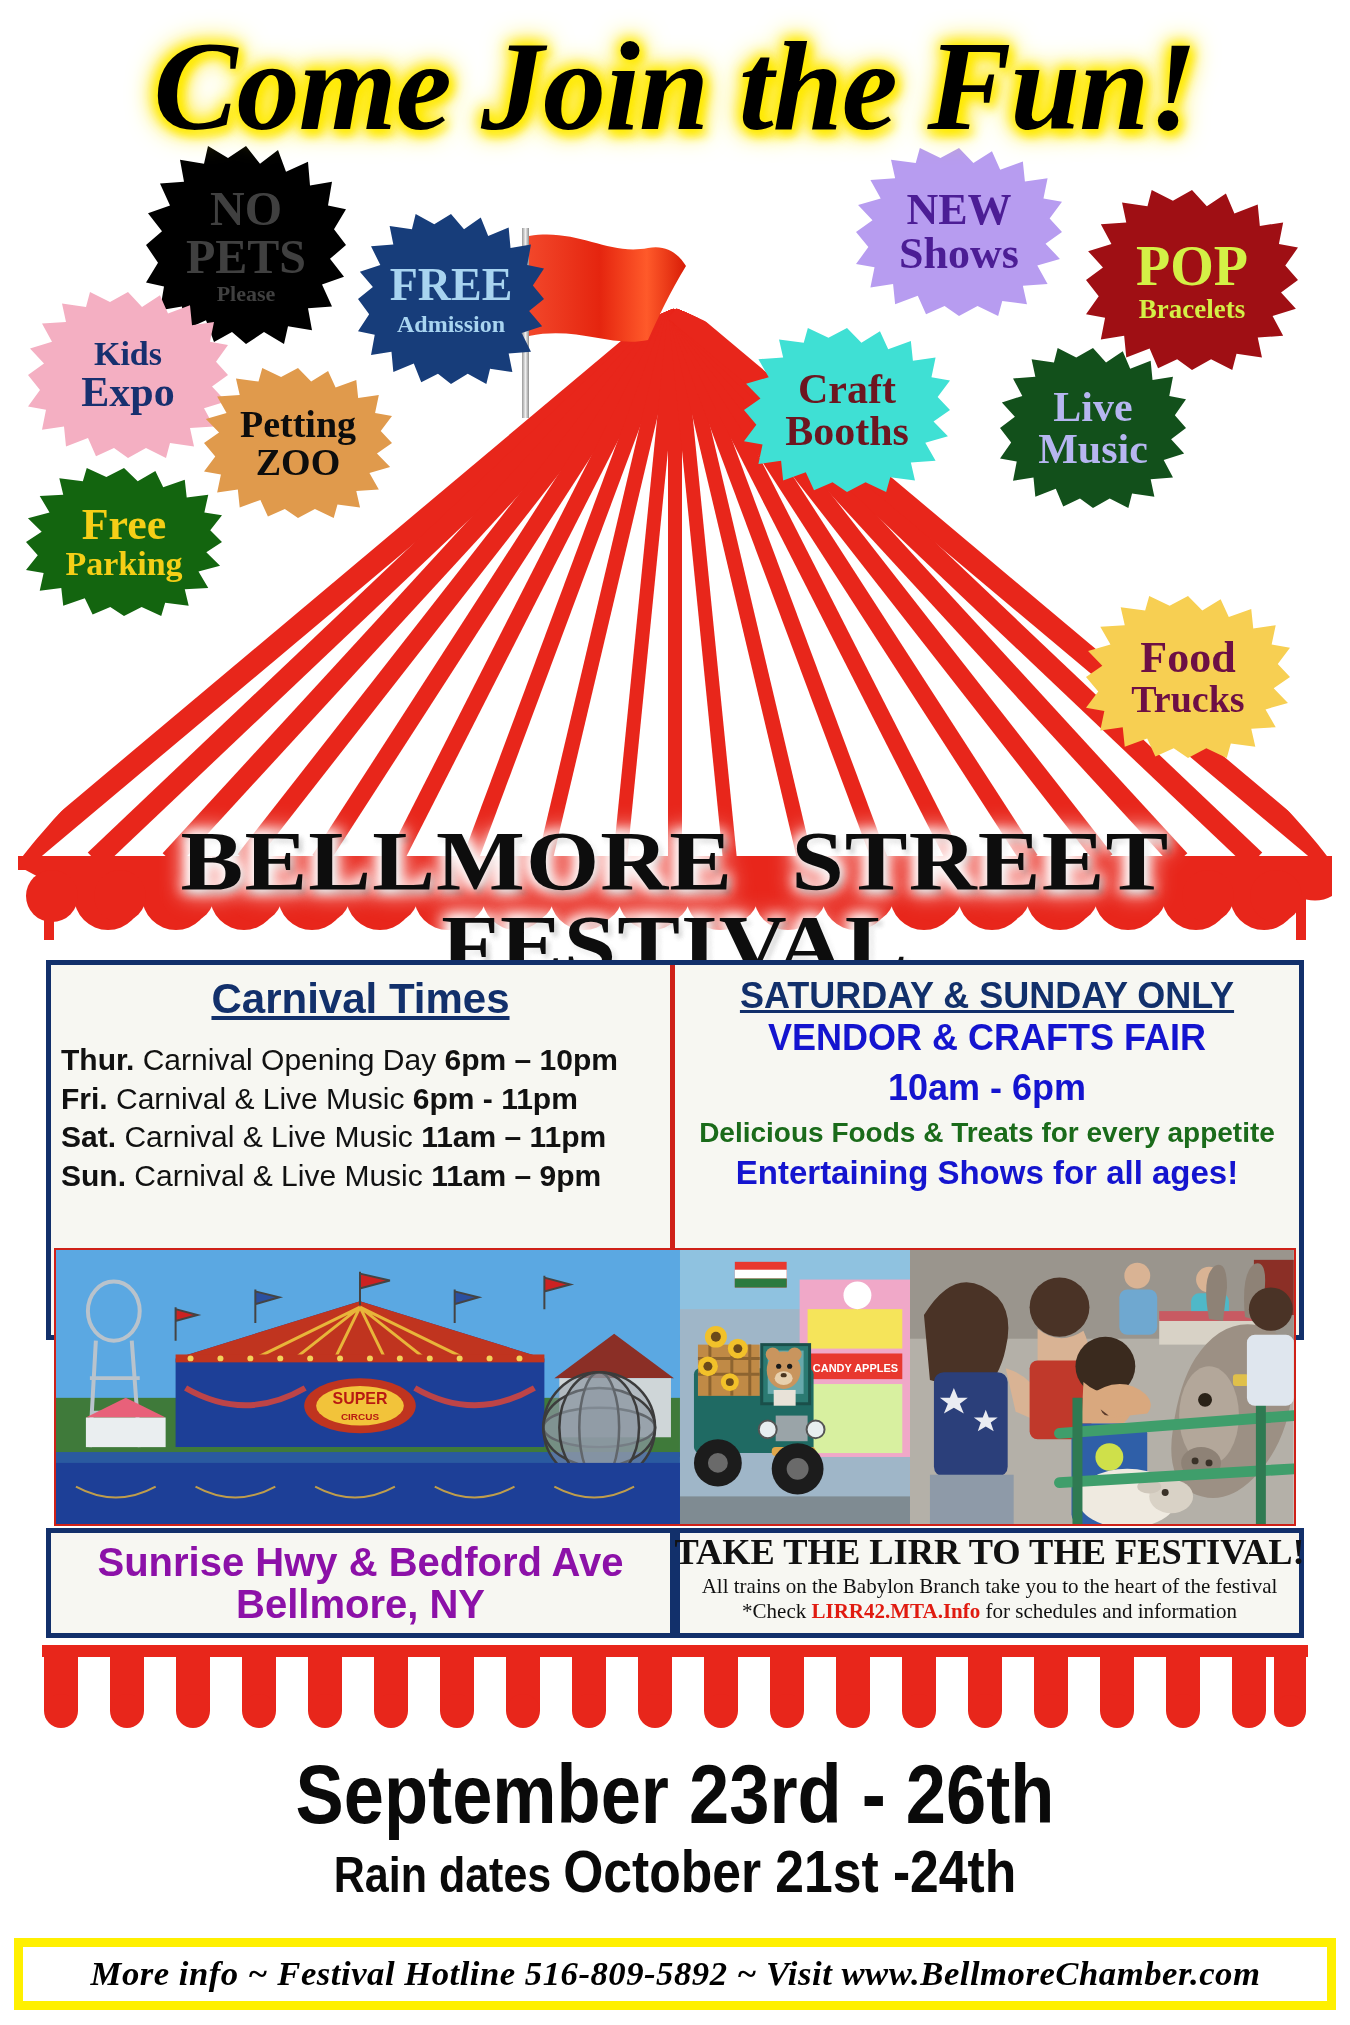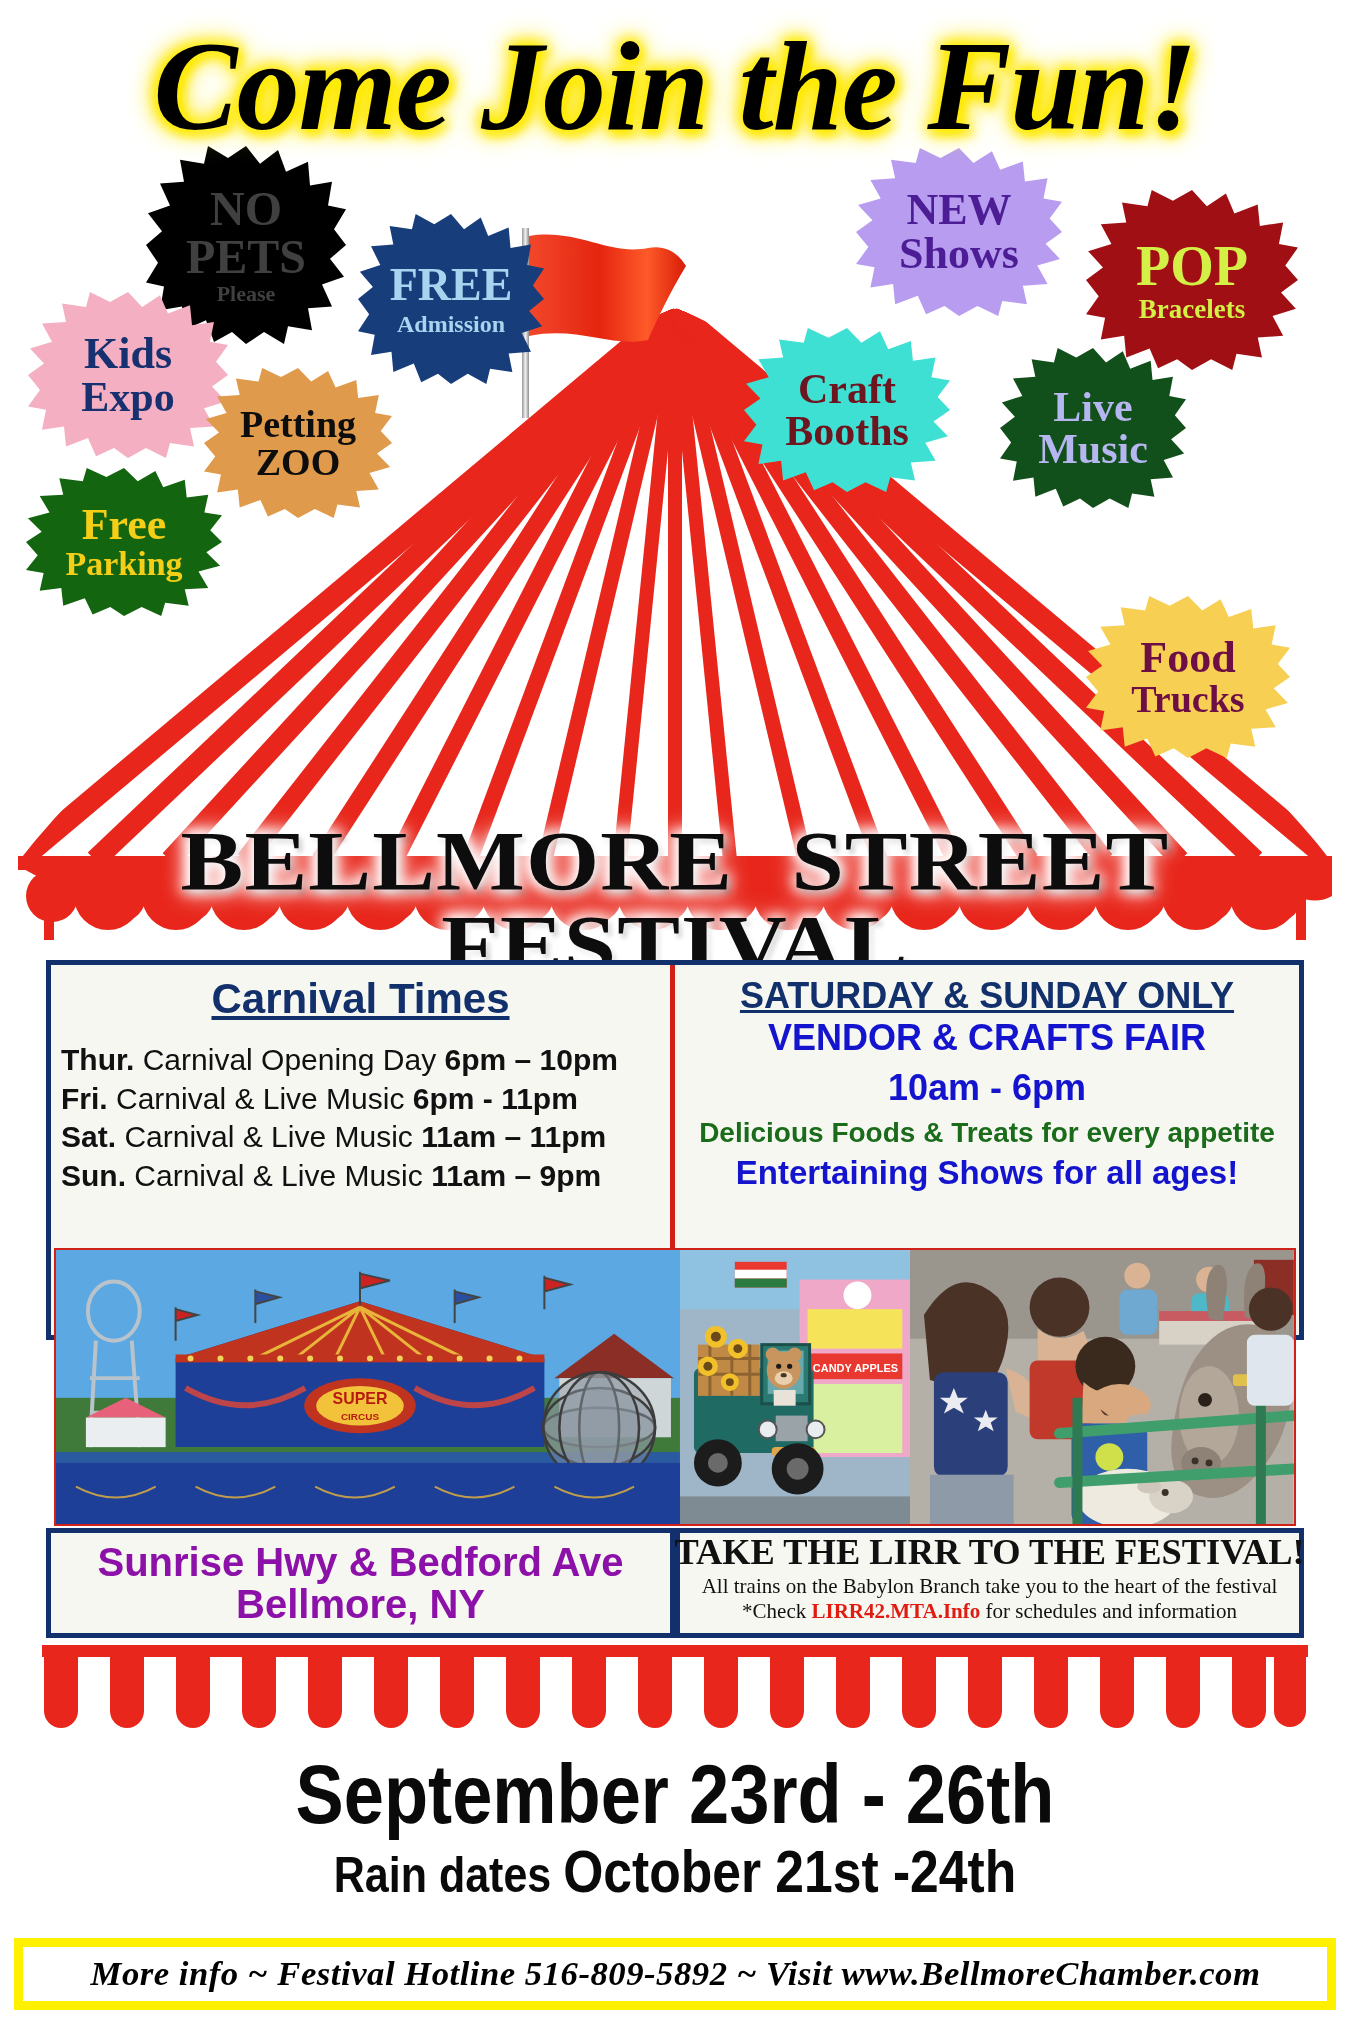--- a/index.html
+++ b/index.html
@@ -248,21 +248,21 @@
       <span class="l1" style="font-size:46px;">FREE</span>
       <span class="l2" style="font-size:24px; margin-top:4px;">Admission</span>
     </span>
   </div>
 
   <div class="burst" style="left:28px; top:292px; width:200px; height:166px;">
     <svg viewBox="0 0 100 100" preserveAspectRatio="none">
         <polygon points="50,0 57,9 66,2 70,13 81,8 82,20 93,18 91,30 100,32 94,42 100,50 92,57 99,66 88,70 93,81 81,82 83,93 71,91 69,100 59,94 50,100 43,94 34,99 30,88 19,93 18,81 7,83 9,71 0,69 6,59 0,50 8,43 1,34 12,30 7,19 19,18 17,7 29,9 31,0 41,6" fill="#f4afc2"></polygon>
       </svg>
     <span class="lbl" style="color:#17306f;">
-      <span class="l1" style="font-size:44px;">Kids</span>
+      <span class="l1" style="font-size:34px;">Kids</span>
       <span class="l2" style="font-size:42px;">Expo</span>
     </span>
   </div>
 
   <div class="burst" style="left:204px; top:368px; width:188px; height:150px;">
     <svg viewBox="0 0 100 100" preserveAspectRatio="none">
         <polygon points="50,0 57,9 66,2 70,13 81,8 82,20 93,18 91,30 100,32 94,42 100,50 92,57 99,66 88,70 93,81 81,82 83,93 71,91 69,100 59,94 50,100 43,94 34,99 30,88 19,93 18,81 7,83 9,71 0,69 6,59 0,50 8,43 1,34 12,30 7,19 19,18 17,7 29,9 31,0 41,6" fill="#e09a4c"></polygon>
       </svg>
     <span class="lbl" style="color:#0d0d0d;">
       <span class="l1" style="font-size:38px;">Petting</span>

